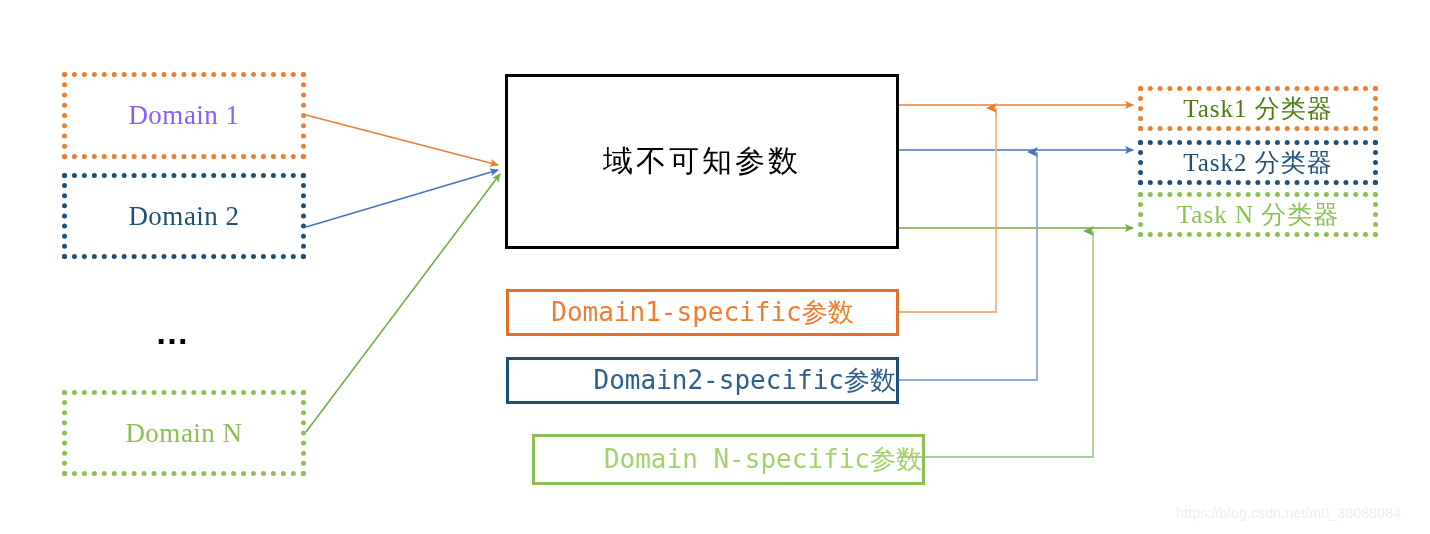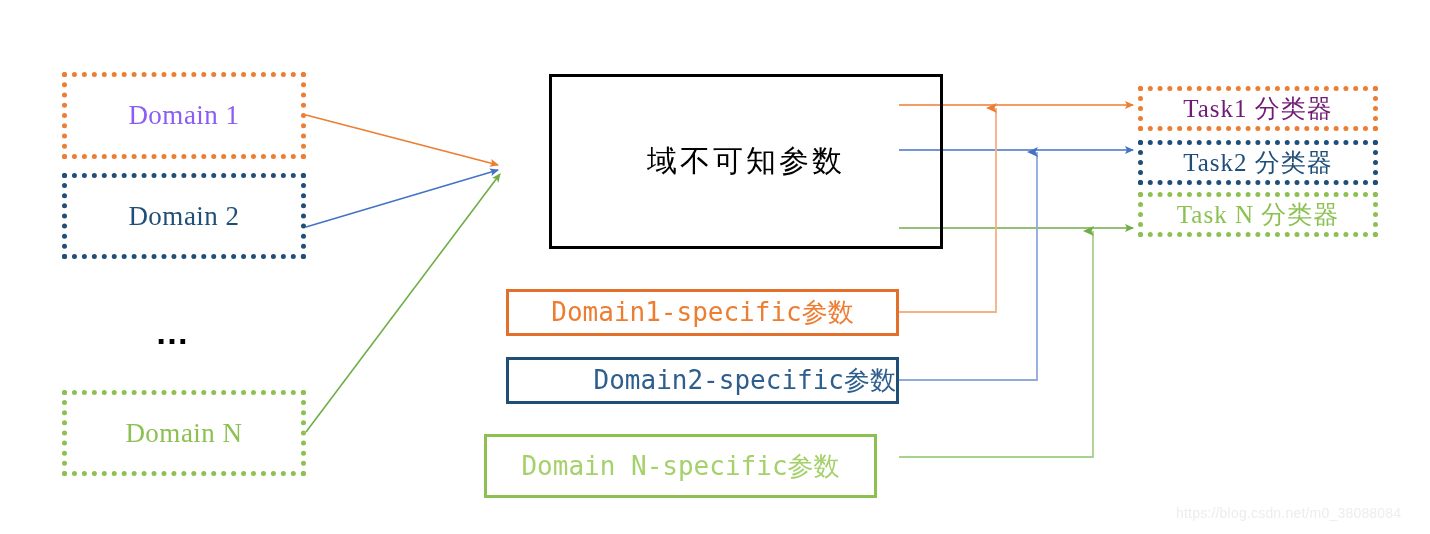--- a/index.html
+++ b/index.html
@@ -71,21 +71,21 @@
   .param-box.navy   { border-color: #1F4E79; color: #2E5E8E; }
   .param-box.green  { border-color: #8CC152; color: #A5D16B; }
 
   
   .task-box {
     border-style: dotted;
     border-width: 5px;
     font-size: 25px;
     letter-spacing: 1px;
   }
-  .task-box.orange { border-color: #ED7D31; color: #701a75; }
+  .task-box.orange { border-color: #ED7D31; color: #4d7c0f; }
   .task-box.navy   { border-color: #1F4E79; color: #1F4E79; }
   .task-box.green  { border-color: #8CC152; color: #8CC152; }
 
   
   #wires {
     position: absolute;
     left: 0; top: 0;
     width: 1430px;
     height: 534px;
     pointer-events: none;
@@ -148,33 +148,33 @@
   <div class="node domain-box navy" style="left:62px; top:173px; width:244px; height:86px;">
     <span>Domain 2</span>
   </div>
 
   <div class="ellipsis" style="left:155px; top:315px;">…</div>
 
   <div class="node domain-box green" style="left:62px; top:390px; width:244px; height:86px;">
     <span>Domain N</span>
   </div>
 
-  <div class="node center-box" style="left:505px; top:74px; width:394px; height:175px;margin-left:44px;">
+  <div class="node center-box" style="left:505px; top:74px; width:394px; height:175px;">
     <span>域不可知参数</span>
   </div>
 
   <div class="node param-box orange" style="left:506px; top:289px; width:393px; height:47px;">
     <span>Domain1-specific参数</span>
   </div>
 
   <div class="node param-box navy" style="left:506px; top:357px; width:393px; height:47px;justify-content:flex-end;">
     <span>Domain2-specific参数</span>
   </div>
 
-  <div class="node param-box green" style="left:484px; top:434px; width:393px; height:64px;">
+  <div class="node param-box green" style="left:532px; top:434px; width:393px; height:51px;justify-content:flex-end;">
     <span>Domain N-specific参数</span>
   </div>
 
   <div class="node task-box orange" style="left:1138px; top:86px; width:240px; height:45px;">
     <span>Task1 分类器</span>
   </div>
 
   <div class="node task-box navy" style="left:1138px; top:140px; width:240px; height:45px;">
     <span>Task2 分类器</span>
   </div>

